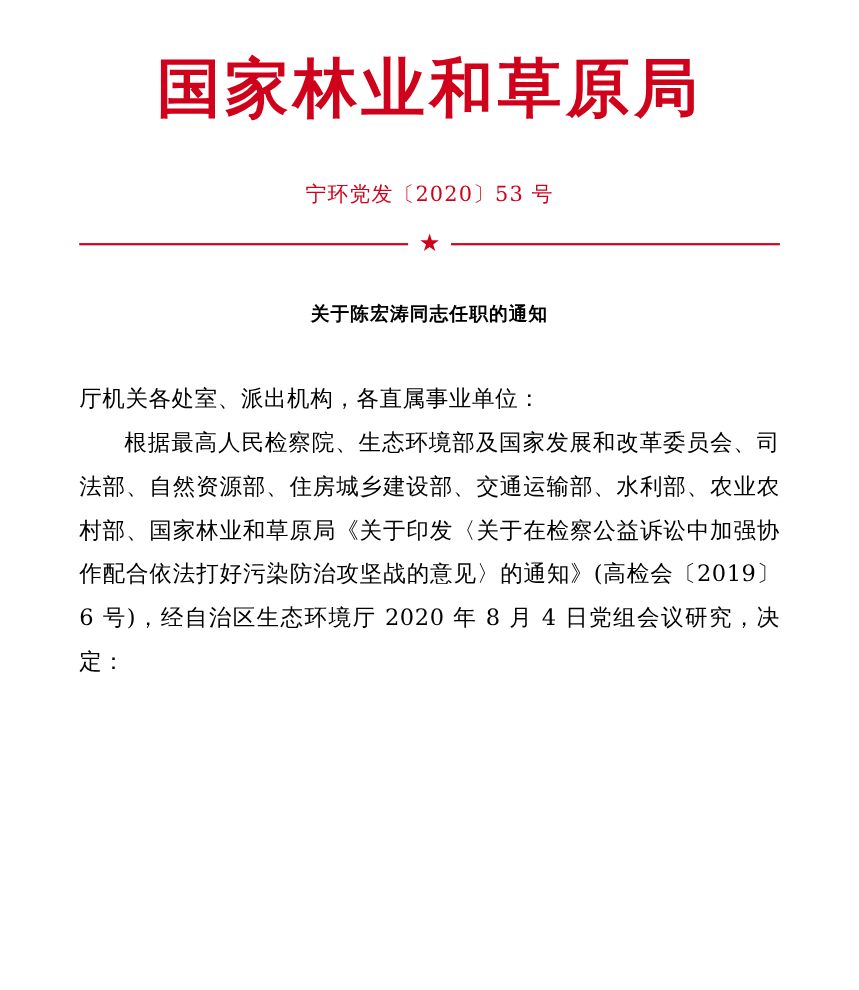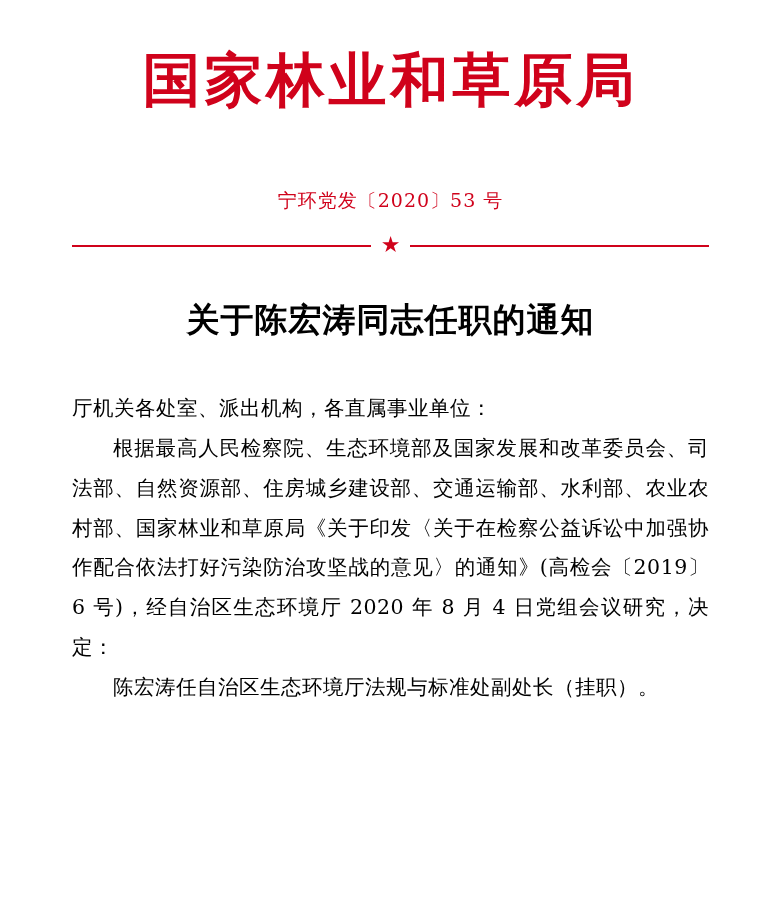--- a/index.html
+++ b/index.html
@@ -40,21 +40,21 @@
     letter-spacing: 4px;
     line-height: 1.2;
     margin-top: 46px;
     font-family: "DejaVu Serif", "Liberation Serif", serif;
   }
   .doc-number {
     text-align: center;
     color: #d0021b;
     font-size: 19px;
     letter-spacing: 1px;
-    margin-top: 72px;
+    margin-top: 48px;
     font-family: "DejaVu Serif", "Liberation Serif", serif;
   }
   .rule-row {
     display: flex;
     align-items: center;
     margin-top: 22px;
     height: 20px;
   }
   .rule-row .bar {
     flex: 1 1 auto;
@@ -64,21 +64,21 @@
   .rule-row .star {
     flex: 0 0 auto;
     color: #d0021b;
     font-size: 22px;
     line-height: 1;
     padding: 0 10px;
     transform: translateY(-1px);
   }
   .doc-title {
     text-align: center;
-    font-size: 33px;
+    font-size: 17px;
     font-weight: bold;
     letter-spacing: 1px;
     margin-top: 42px;
     font-family: "DejaVu Serif", "Liberation Serif", serif;
   }
   .body-text {
     margin-top: 46px;
     font-size: 20.5px;
     line-height: 1.95;
     letter-spacing: 0.5px;
@@ -107,16 +107,15 @@
     <div class="bar"></div>
     <div class="star">★</div>
     <div class="bar"></div>
   </div>
 
   <div class="doc-title">关于陈宏涛同志任职的通知</div>
 
   <div class="body-text">
     <p>厅机关各处室、派出机构，各直属事业单位：</p>
     <p class="indent">根据最高人民检察院、生态环境部及国家发展和改革委员会、司法部、自然资源部、住房城乡建设部、交通运输部、水利部、农业农村部、国家林业和草原局《关于印发〈关于在检察公益诉讼中加强协作配合依法打好污染防治攻坚战的意见〉的通知》(高检会〔2019〕6 号)，经自治区生态环境厅 2020 年 8 月 4 日党组会议研究，决定：</p>
-    <p class="indent">陈宏涛任自治区生态环境厅法规与标准处副处长（挂职）。</p>
   </div>
 
 </div>
 
 </body></html>

